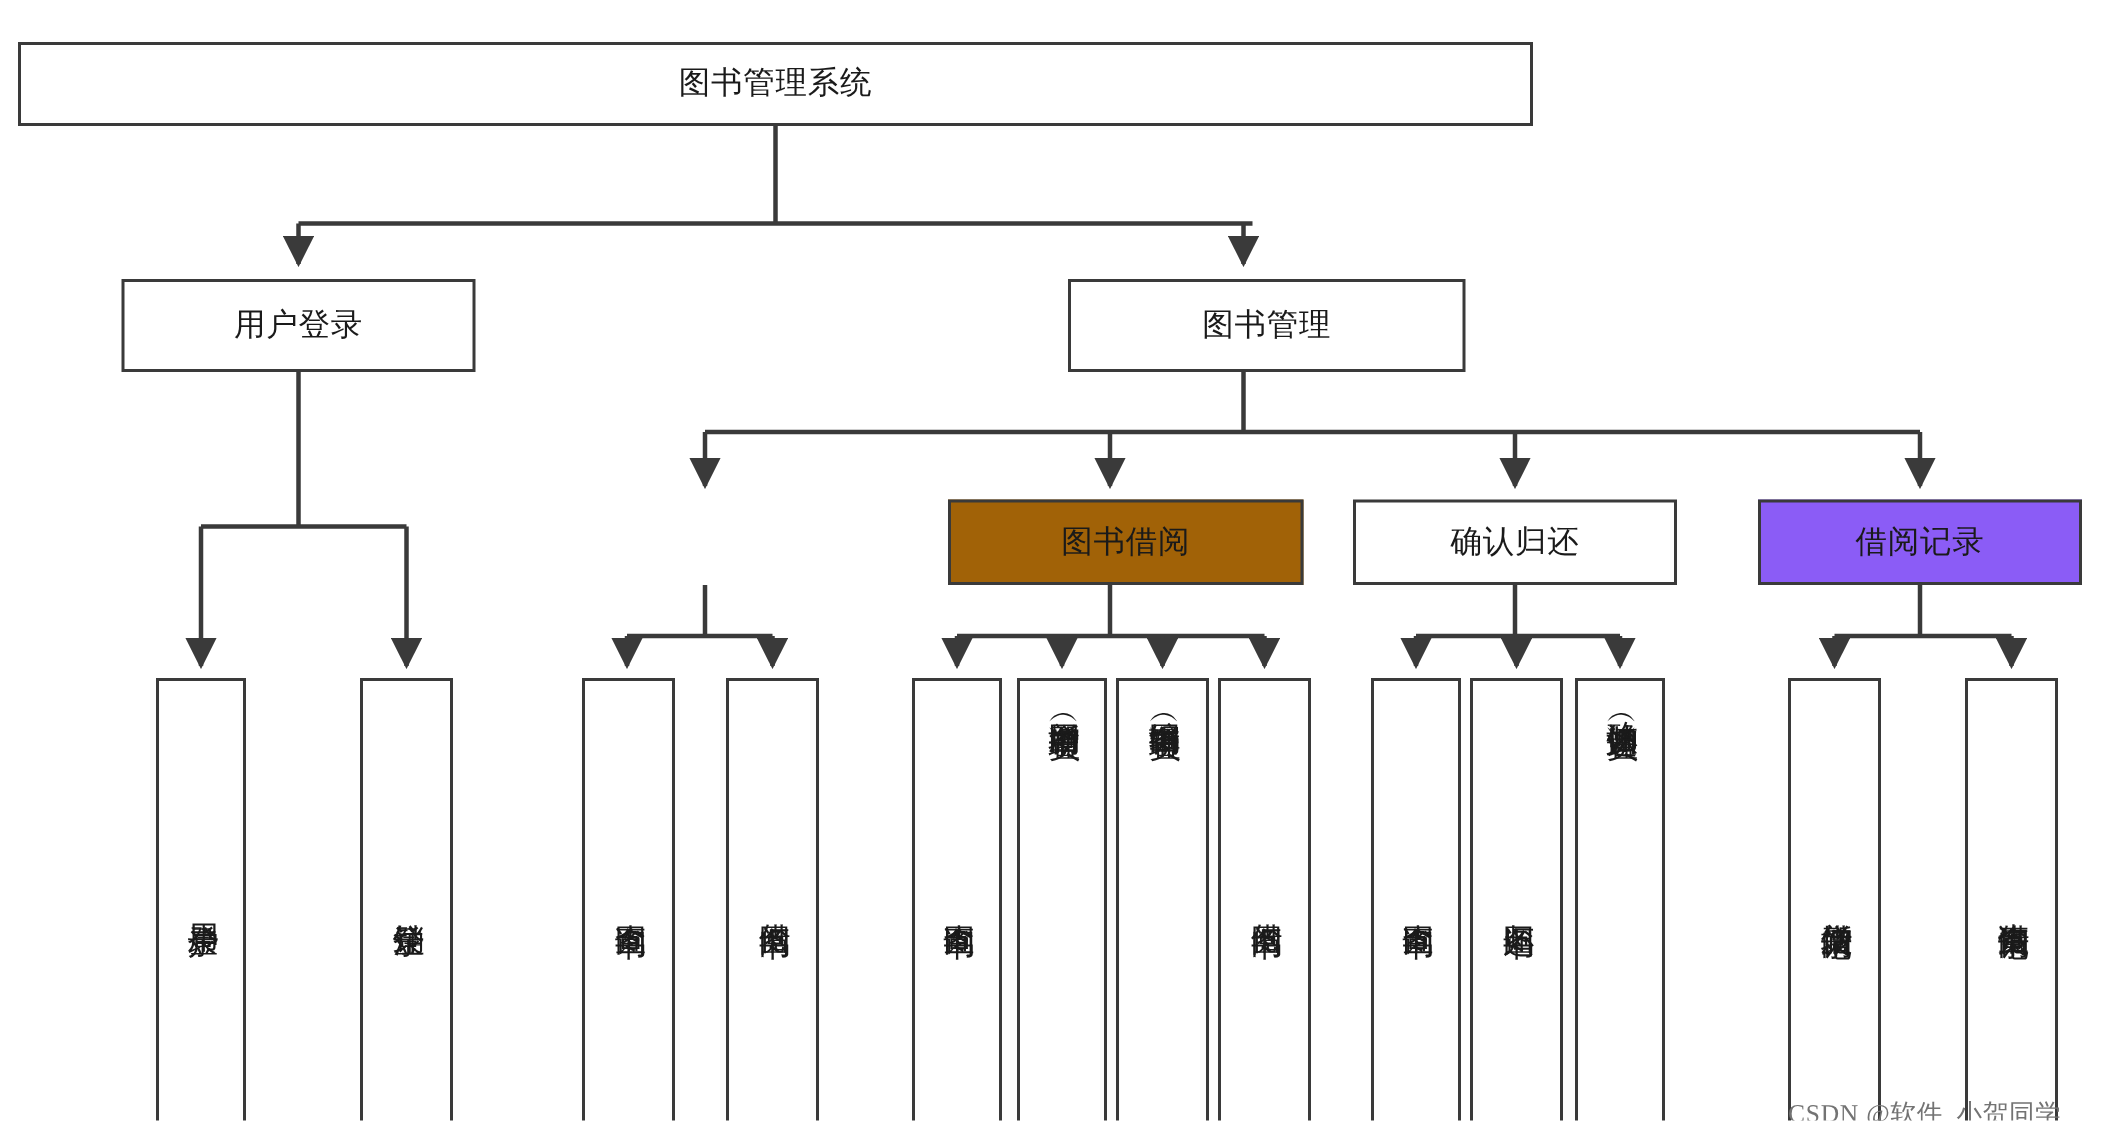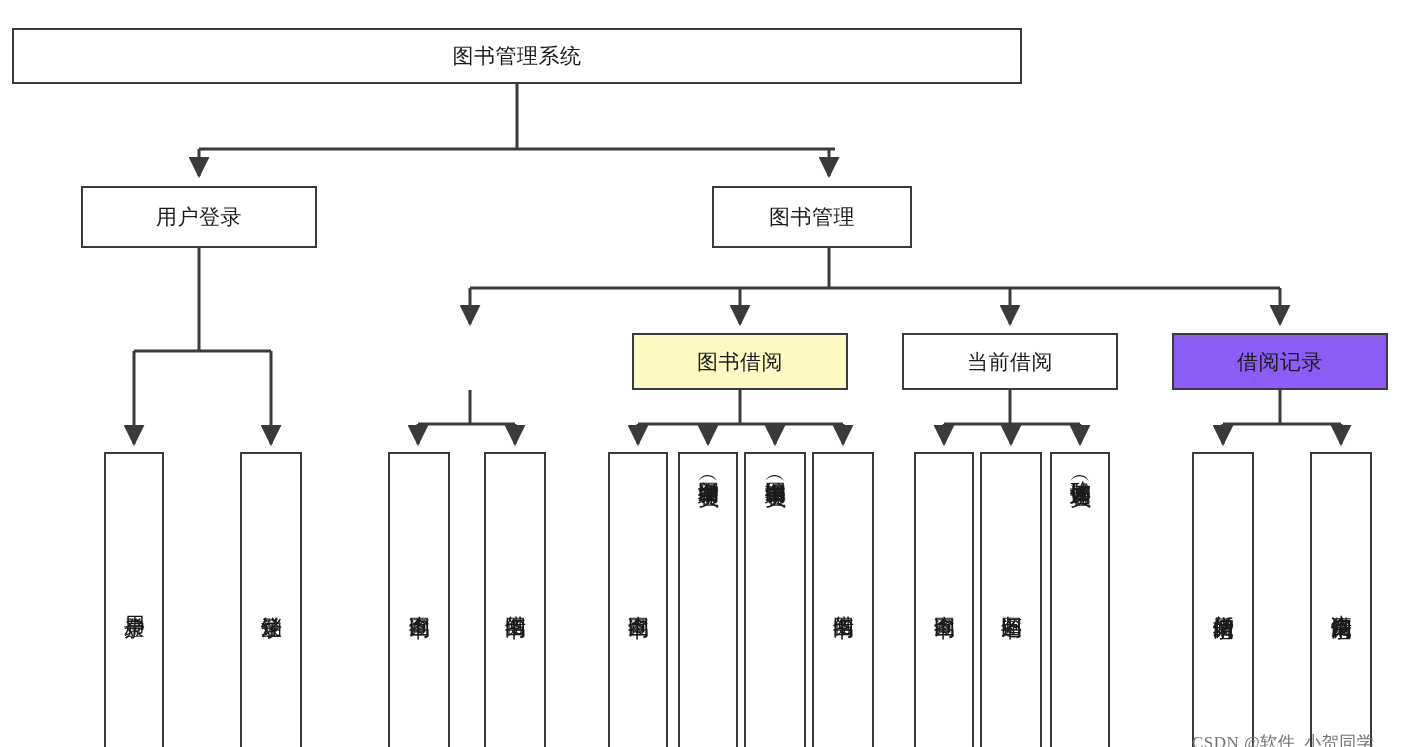--- a/index.html
+++ b/index.html
@@ -127,29 +127,29 @@
     </g>
   </svg>
 
   <div class="node horizontal" style="left: 12px; top: 12px; width: 1010px; height: 56px; border-color: rgb(58, 58, 58); background: rgb(255, 255, 255); color: rgb(26, 26, 26);">
     <span class="node-label">图书管理系统</span>
   </div>
 
   <div class="node horizontal" style="left: 81px; top: 170px; width: 236px; height: 62px; border-color: rgb(58, 58, 58); background: rgb(255, 255, 255); color: rgb(26, 26, 26);">
     <span class="node-label">用户登录</span>
   </div>
-  <div class="node horizontal" style="left: 712px; top: 170px; width: 200px; height: 62px; border-color: rgb(58, 58, 58); background: rgb(255, 255, 255); color: rgb(26, 26, 26); text-align: right;">
+  <div class="node horizontal" style="left: 712px; top: 170px; width: 265px; height: 62px; border-color: rgb(58, 58, 58); background: rgb(255, 255, 255); color: rgb(26, 26, 26); text-align: right;">
     <span class="node-label">图书管理</span>
   </div>
 
-  <div class="node horizontal" style="left: 632px; top: 317px; width: 216px; height: 57px; border-color: rgb(58, 58, 58); background: #fef9c3; color: rgb(26, 26, 26);">
+  <div class="node horizontal" style="left: 632px; top: 317px; width: 237px; height: 57px; border-color: rgb(58, 58, 58); background: #a16207; color: rgb(26, 26, 26);">
     <span class="node-label">图书借阅</span>
   </div>
   <div class="node horizontal" style="left: 902px; top: 317px; width: 216px; height: 57px; border-color: rgb(58, 58, 58); background: rgb(255, 255, 255); color: rgb(26, 26, 26);">
-    <span class="node-label">当前借阅</span>
+    <span class="node-label">确认归还</span>
   </div>
   <div class="node horizontal" style="left: 1172px; top: 317px; width: 216px; height: 57px; border-color: rgb(58, 58, 58); background: #8b5cf6; color: rgb(26, 26, 26);">
     <span class="node-label">借阅记录</span>
   </div>
 
   <div class="node vertical center-text" style="left: 104px; top: 436px; width: 60px; height: 298px; border-color: rgb(58, 58, 58); background: rgb(255, 255, 255); color: rgb(26, 26, 26);">
     <span class="node-label">用户登录</span>
   </div>
   <div class="node vertical center-text" style="left: 240px; top: 436px; width: 62px; height: 298px; border-color: rgb(58, 58, 58); background: rgb(255, 255, 255); color: rgb(26, 26, 26);">
     <span class="node-label">注销登录</span>

